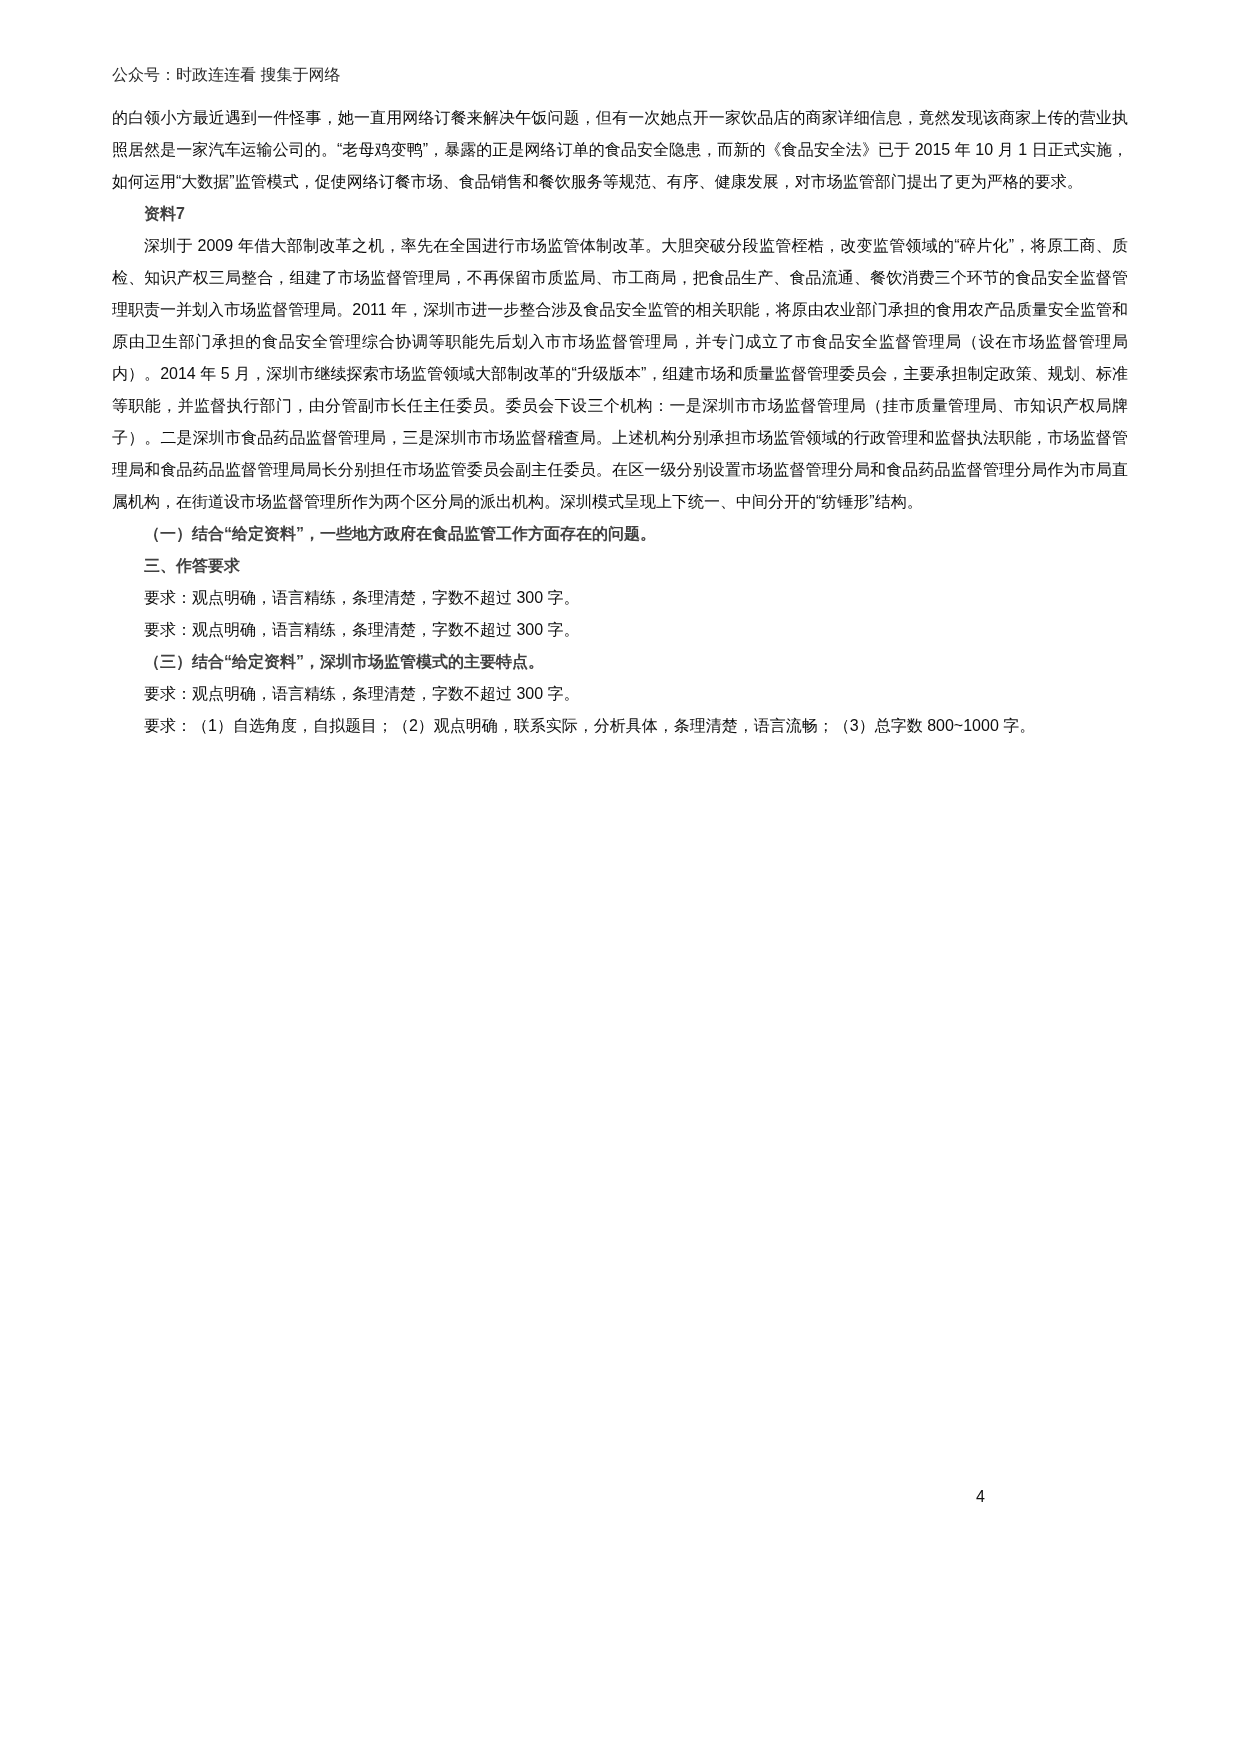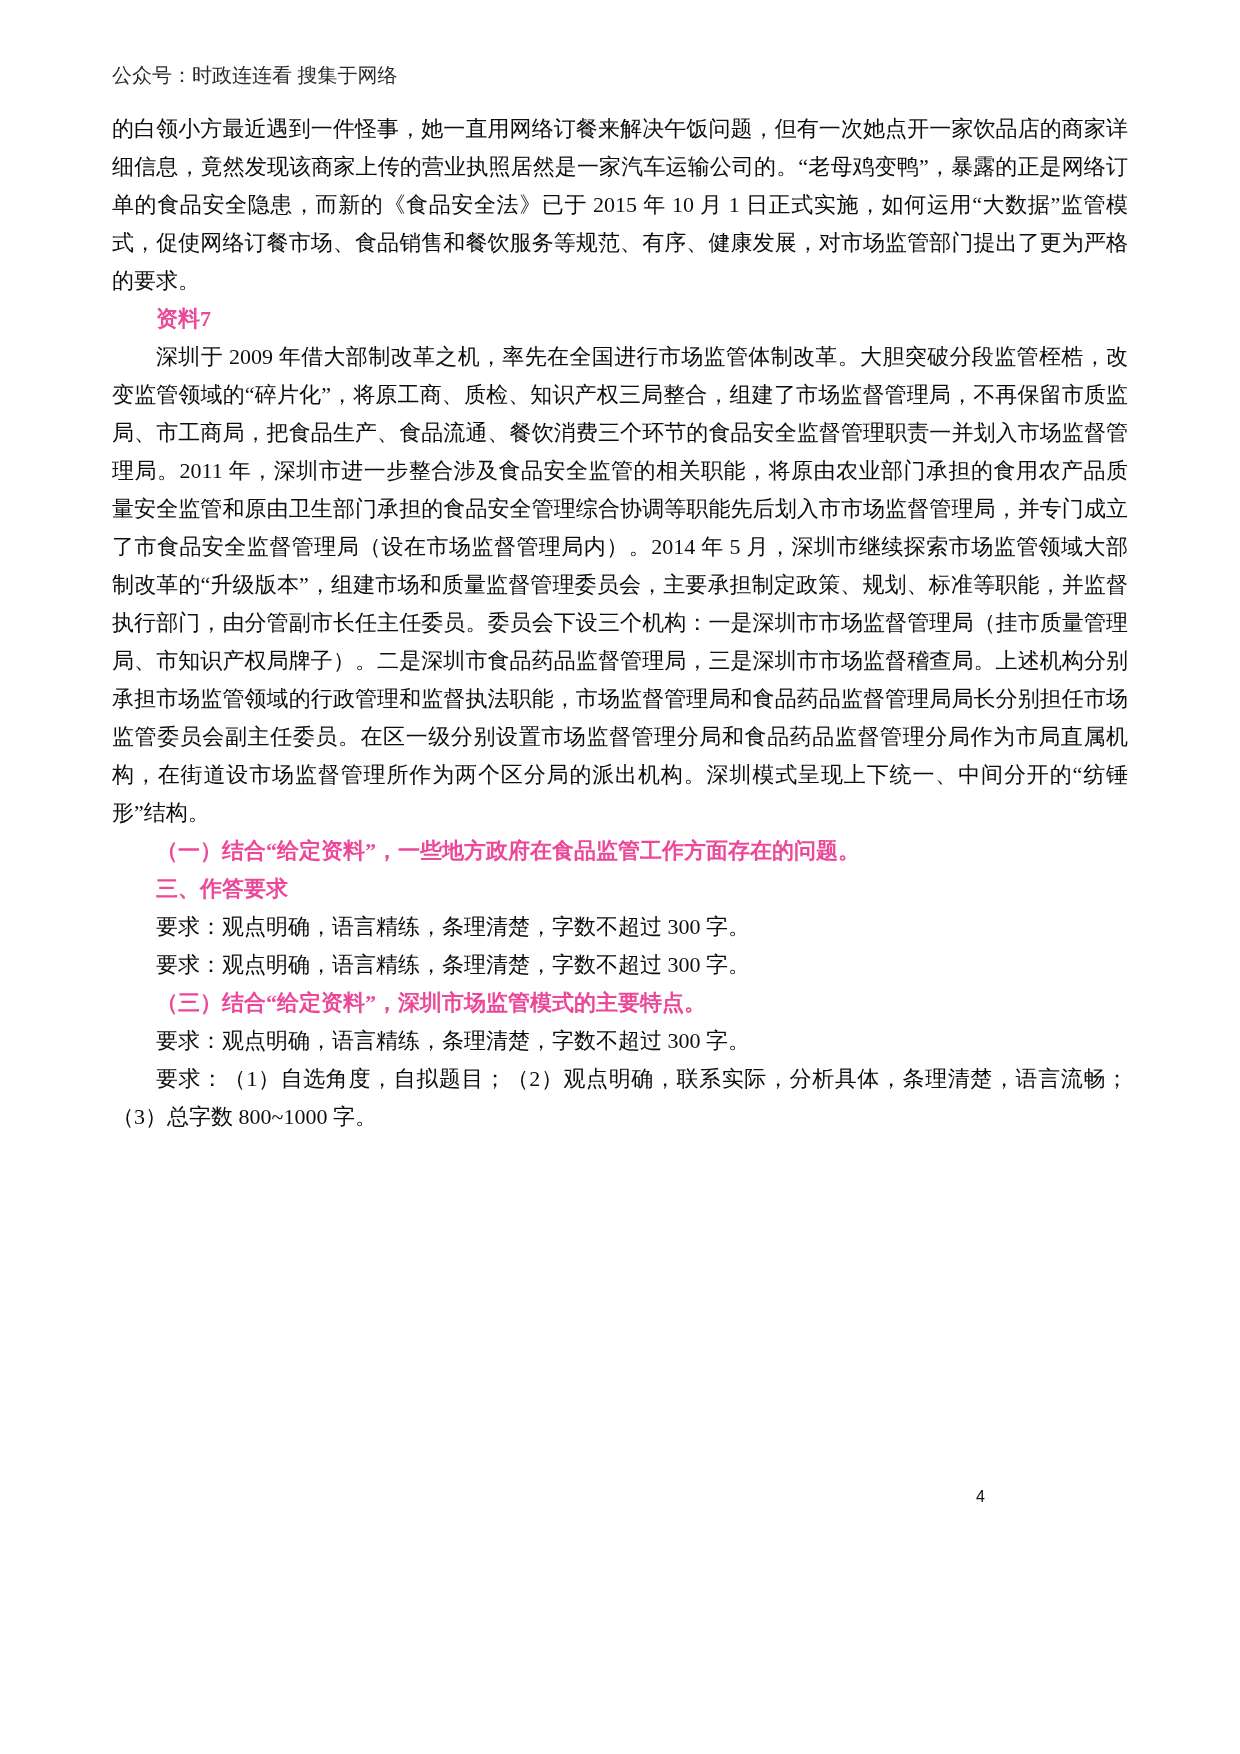--- a/index.html
+++ b/index.html
@@ -10,34 +10,33 @@
     height: 1754px;
     background: #ffffff;
     font-family: "Liberation Sans", "DejaVu Sans", sans-serif;
     color: #111111;
     overflow: hidden;
   }
   .content {
     padding: 64px 112px 0 112px;
   }
   .doc-header {
-    font-size: 20px;
+    font-size: 16px;
     line-height: 22px;
     color: #2b2b2b;
-    margin-bottom: 24px;
+    margin-bottom: 16px;
   }
   .block {
-    font-size: 22px;
-    line-height: 38px;
+    font-size: 16px;
+    line-height: 32px;
     text-align: justify;
     color: #0d0d0d;
-    font-family: Liberation Serif, serif;
   }
   .block.indent { text-indent: 2em; }
-  .block.bold { font-weight: bold; text-align: left; color: #ec4899; }
+  .block.bold { font-weight: bold; text-align: left; color: #404040; }
   .page-number {
     position: absolute;
     left: 976px;
     top: 1488px;
     font-size: 16px;
     color: #111111;
   }
 </style>
 </head>
 <body>

